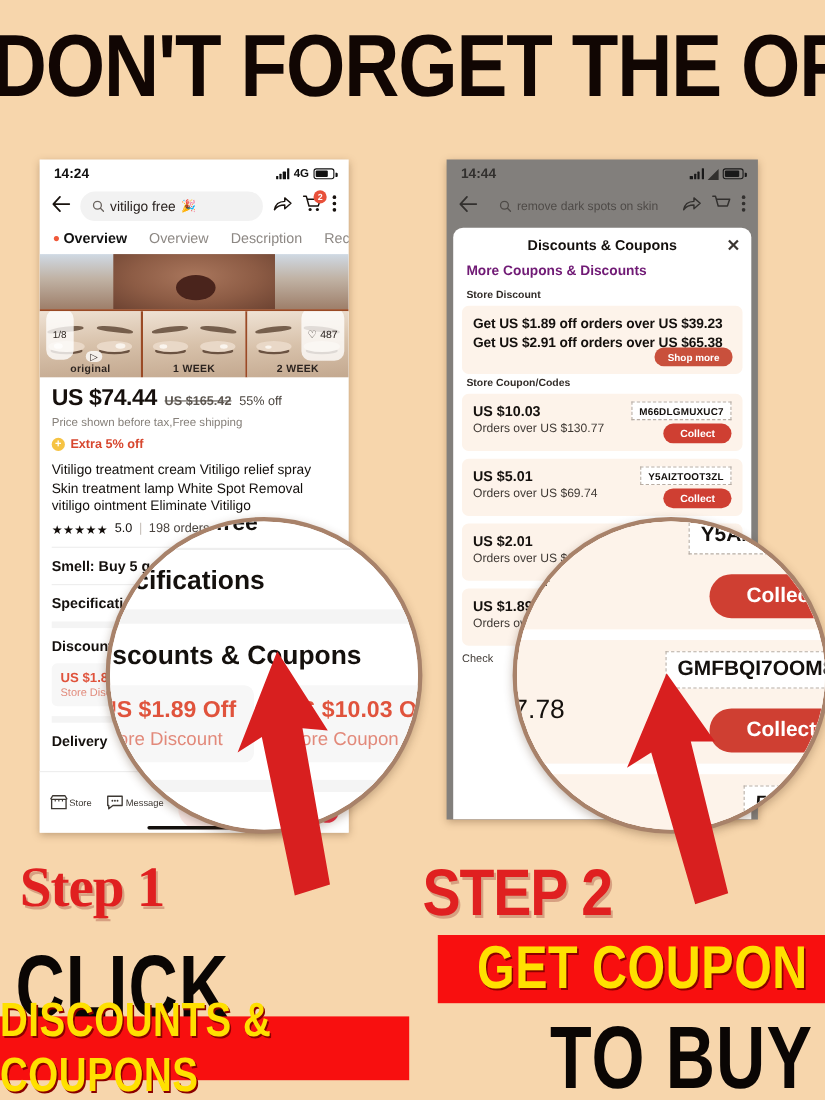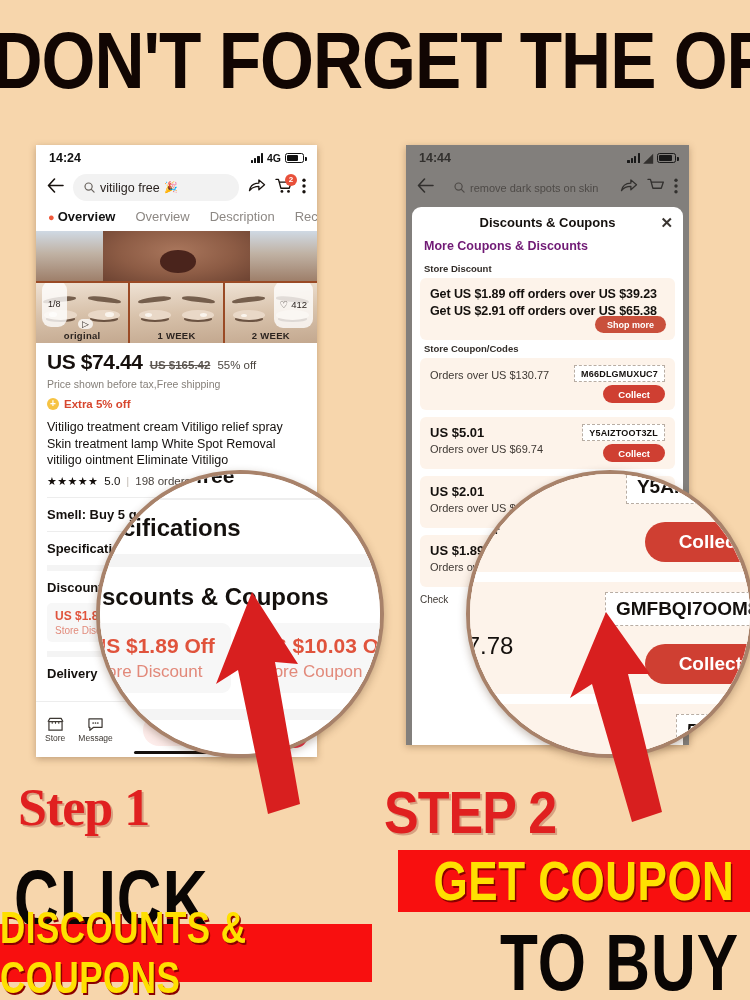--- a/index.html
+++ b/index.html
@@ -117,21 +117,21 @@
     font-weight: 700; color: #14100d; }
   .rowline.thick { border-top: 6px solid #f4f4f4; }
   .coupon-chip-row { display: flex; gap: 8px; margin-top: 8px; }
   .coupon-chip { flex: 1 1 0; background: #f7f7f7; border-radius: 5px; padding: 6px 8px; }
   .cc-amt { font-size: 12px; font-weight: 700; color: #e0533c; }
   .cc-sub { font-size: 10px; color: #e28b7c; margin-top: 2px; }
 
   
   .bottombar { position: absolute; left: 0; right: 0; bottom: 0; height: 56px; background: #fff;
     border-top: 1px solid #ededed; display: flex; align-items: center; padding: 0 9px; gap: 13px;}
-  .bb-item { display: flex; flex-direction: column; align-items: center; gap: 1px; font-size: 8.5px; color: #3d3833;}
+  .bb-item { display: flex; flex-direction: row; align-items: center; gap: 1px; font-size: 8.5px; color: #3d3833;}
   .addcart { margin-left: auto; background: #fdecea; color: #e0533c; font-weight: 700;
     font-size: 14px; border-radius: 19px; padding: 8px 26px; }
   .buynow { background: #f0334a; border-radius: 19px; width: 26px; height: 36px; }
   .homeind { position: absolute; left: 50%; transform: translateX(-50%); bottom: 3px;
     width: 86px; height: 3.5px; border-radius: 2px; background: #14100d;}
 
   
   .dim { background: #827f7c; }
   .dim .statusbar, .dim .searchrow { color: #2c2a28; opacity: .92; }
   .sheet { position: absolute; left: 6px; right: 6px; top: 62px; bottom: 0;
@@ -296,21 +296,21 @@
       <div class="cap">1 WEEK</div>
     </div>
     <div class="cell">
       <div class="brow"></div>
         <div class="brow2"></div>
       <div class="lid"></div>
         <div class="lid2"></div>
       <div class="spot" style="left:18%;top:51%;width:6%;height:6%"></div>
       <span class="chip likechip" style="right:4px;bottom:15px">
         <span>♡</span>
-        <span>412</span>
+        <span>487</span>
       </span>
       <div class="cap">2 WEEK</div>
     </div>
   </div>
 
   <div class="pad">
     <div class="priceline">
       <span class="price">US $74.44</span>
       <span class="oldprice">US $165.42</span>
       <span class="pctoff">55% off</span>
@@ -428,20 +428,21 @@
     <div class="disc-card">
       <div class="disc-line">Get US $1.89 off orders over US $39.23</div>
       <div class="disc-line">Get US $2.91 off orders over US $65.38</div>
       <div style="height:11px"></div>
       <div class="shopmore">Shop more</div>
     </div>
 
     <div class="sec-label">Store Coupon/Codes</div>
 
     <div class="cpn-card">
+      <div class="cpn-amt">US $10.03</div>
       <div class="cpn-sub">Orders over US $130.77</div>
       <div class="cpn-code">M66DLGMUXUC7</div>
       <div class="collect">Collect</div>
     </div>
     <div class="cpn-card">
       <div class="cpn-amt">US $5.01</div>
       <div class="cpn-sub">Orders over US $69.74</div>
       <div class="cpn-code">Y5AIZTOOT3ZL</div>
       <div class="collect">Collect</div>
     </div>

